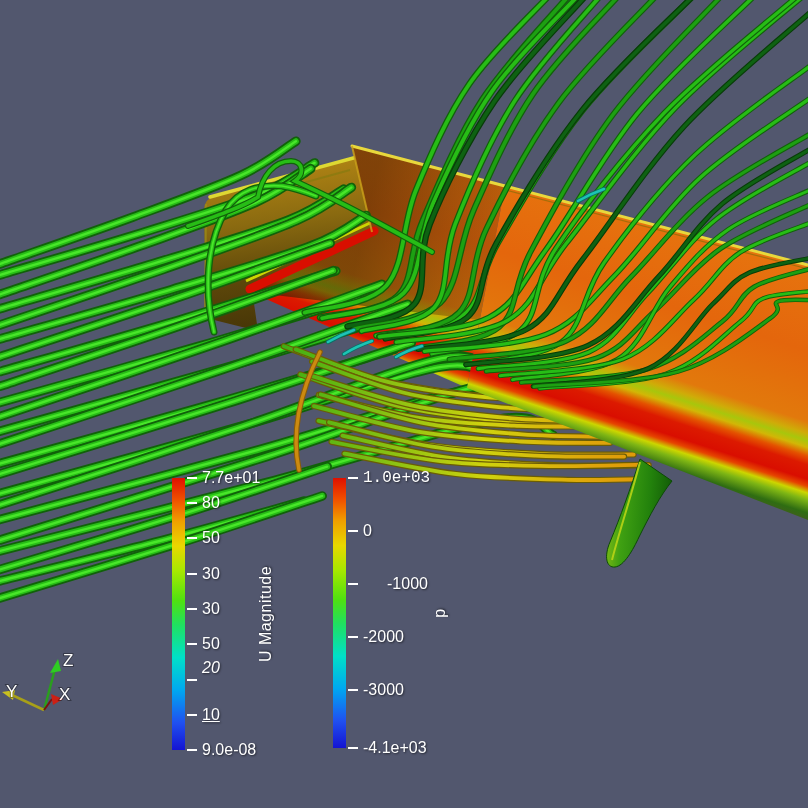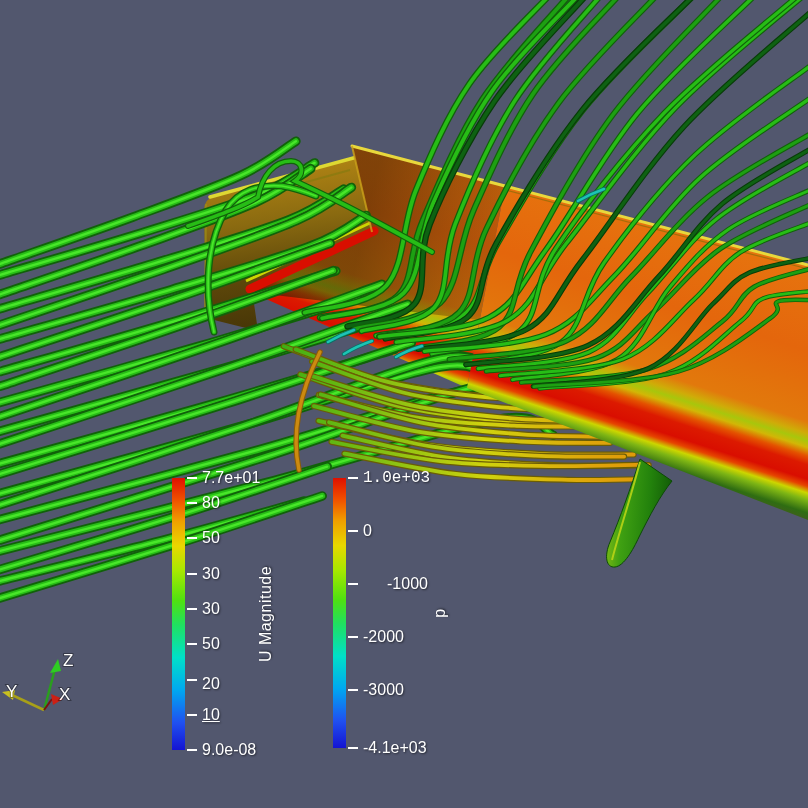--- a/index.html
+++ b/index.html
@@ -288,21 +288,21 @@
         <div class="tick-label" style="top: 16.8px;">80</div>
         <div class="tick-dash" style="top: 59.1px;"></div>
         <div class="tick-label" style="top: 52.1px;">50</div>
         <div class="tick-dash" style="top: 94.5px;"></div>
         <div class="tick-label" style="top: 87.5px;">30</div>
         <div class="tick-dash" style="top: 129.9px;"></div>
         <div class="tick-label" style="top: 122.9px;">30</div>
         <div class="tick-dash" style="top: 165.2px;"></div>
         <div class="tick-label" style="top: 158.2px;">50</div>
         <div class="tick-dash" style="top: 200.6px;"></div>
-        <div class="tick-label" style="top: 198px;">20</div>
+        <div class="tick-label" style="top: 182px; font-style: italic;">20</div>
         <div class="tick-dash" style="top: 236px;"></div>
         <div class="tick-label" style="top: 229px; text-decoration: underline;">10</div>
         <div class="tick-dash" style="top: 271px;"></div>
         <div class="tick-label" style="top: 264px;">9.0e-08</div>
       </div>
     <div class="cbar-title">U Magnitude</div>
   </div>
 
   <div class="legend" id="legend-p" style="left:333px;top:478px;height:270px">
     <div class="cbar" style="background: linear-gradient(to top, rgb(20, 20, 210) 0%, rgb(32, 80, 240) 10%, rgb(0, 168, 240) 22%, rgb(0, 224, 200) 34%, rgb(32, 224, 96) 46%, rgb(80, 224, 16) 55%, rgb(168, 232, 0) 66%, rgb(232, 216, 0) 75%, rgb(240, 160, 0) 84%, rgb(240, 80, 0) 92%, rgb(224, 16, 0) 100%);"></div>

